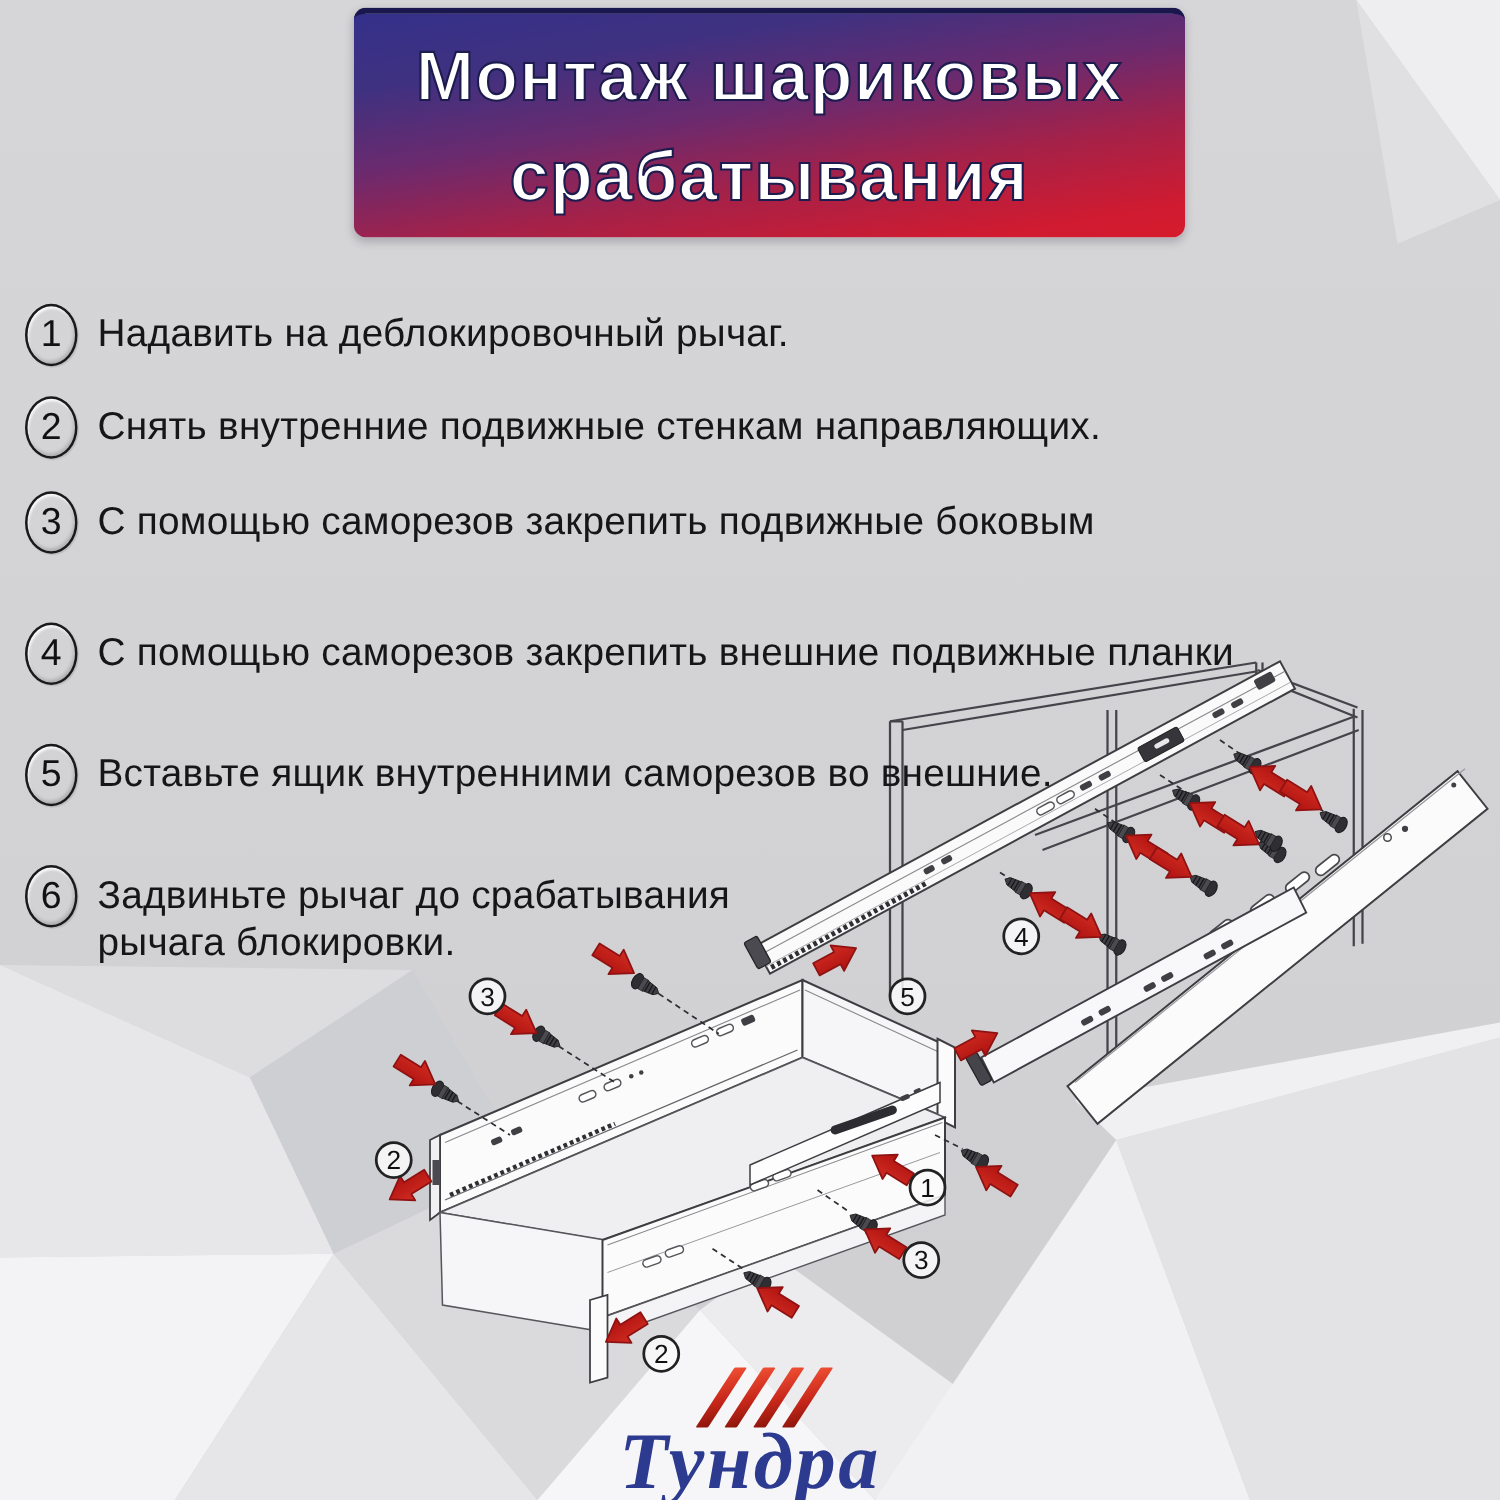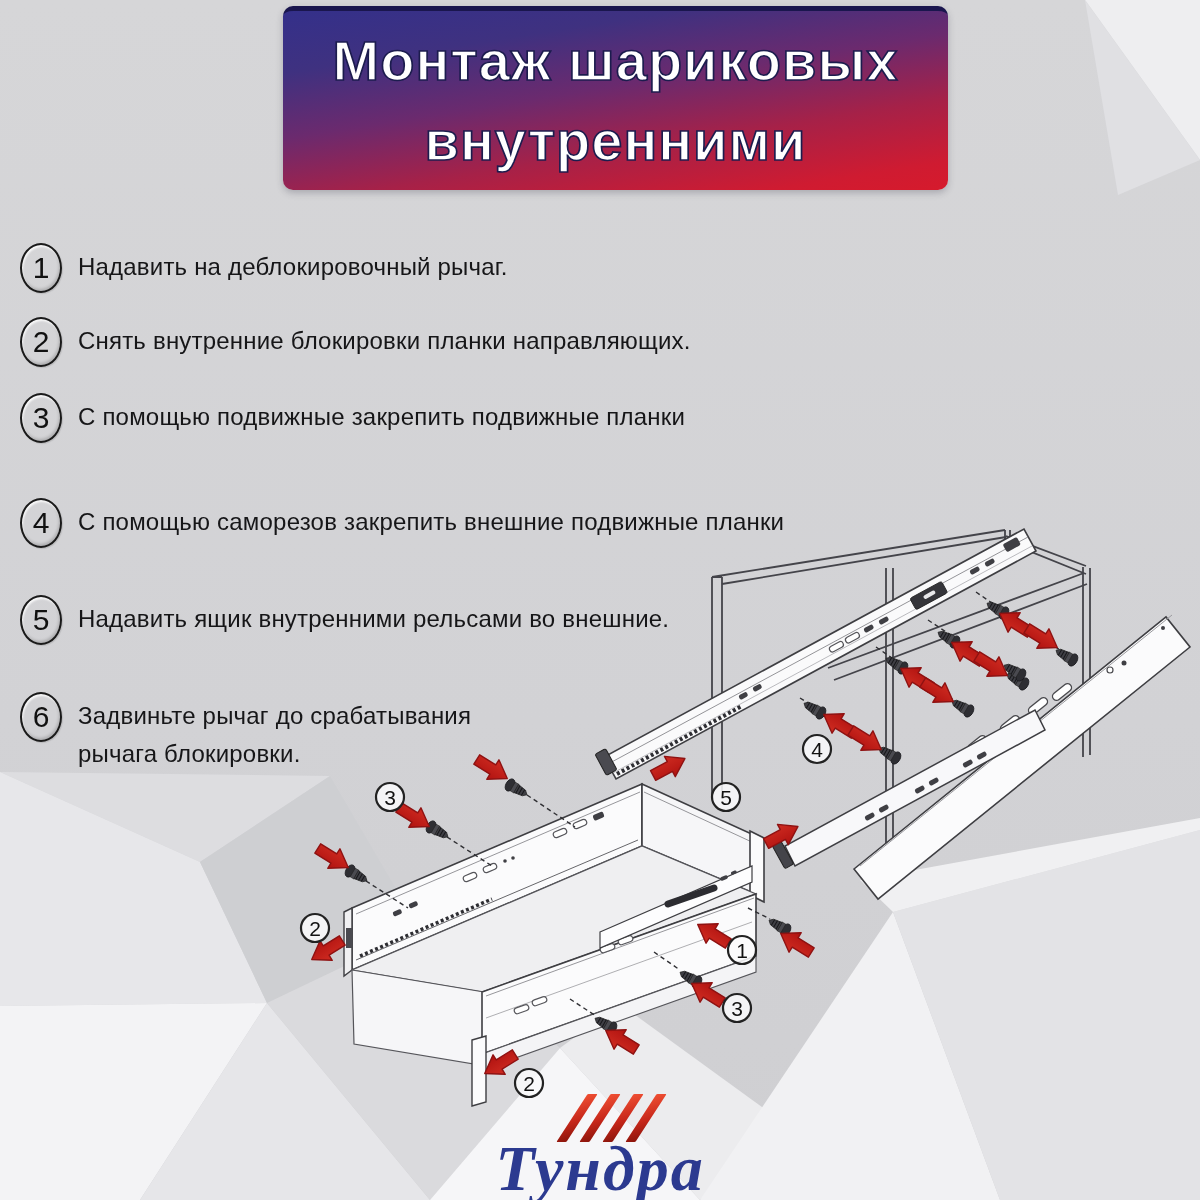--- a/index.html
+++ b/index.html
@@ -22,21 +22,21 @@
     -webkit-text-stroke:1.7px #1c1c4e;text-align:center;white-space:nowrap;
   }
   
   .step{position:absolute;left:0;z-index:3;display:flex;align-items:flex-start;}
   .badge{
     position:absolute;left:20px;top:-5px;width:38px;height:46px;border:2px solid #1a1a1a;border-radius:50%;
     display:flex;align-items:center;justify-content:center;
     box-shadow:inset 1px 2px 2px rgba(255,255,255,.85), inset -1px -2px 3px rgba(0,0,0,.18), 1px 1px 1px rgba(0,0,0,.12);
     color:#111;font-size:30px;
   }
-  .lines{position:absolute;left:78px;top:0;color:#161618;font-size:24px;line-height:38px;letter-spacing:.2px;white-space:nowrap;}
+  .lines{position:absolute;left:78px;top:0;color:#161618;font-size:31px;line-height:38px;letter-spacing:.2px;white-space:nowrap;}
   
   .logo{position:absolute;left:0;top:0;z-index:3;}
   .stripe{position:absolute;width:10px;height:48px;top:1094px;transform:skewX(-33deg);border-radius:1px;
     background:linear-gradient(160deg,#ef4f33 0%,#c7271a 55%,#8c150b 100%);}
   .logo-text{
     position:absolute;left:0;width:1200px;top:1132px;text-align:center;
     font-family:"Liberation Serif", serif;font-style:italic;font-weight:700;
     font-size:64px;color:#2c3a90;letter-spacing:2px;
   }
 </style>
@@ -258,61 +258,61 @@
     </g>
     <g>
       <circle cx="817" cy="749" r="14" fill="rgba(250,250,252,0.85)" stroke="#222" stroke-width="2.2"></circle>
       <text x="817" y="756.5">4</text>
     </g>
   </g>
 </svg>
 
 <div class="banner">
   <div class="t">Монтаж шариковых</div>
-  <div class="t">внутренними</div>
+  <div class="t">срабатывания</div>
 </div>
 
 <div class="step" style="top:248px">
   <div class="badge">
       <span>1</span>
     </div>
   <div class="lines">
       <div>Надавить на деблокировочный рычаг.</div>
     </div>
 </div>
 <div class="step" style="top:322px">
   <div class="badge">
       <span>2</span>
     </div>
   <div class="lines">
-      <div>Снять внутренние блокировки планки направляющих.</div>
+      <div>Снять внутренние подвижные стенкам направляющих.</div>
     </div>
 </div>
 <div class="step" style="top:398px">
   <div class="badge">
       <span>3</span>
     </div>
   <div class="lines">
-    <div>С помощью подвижные закрепить подвижные планки</div>
+    <div>С помощью саморезов закрепить подвижные боковым</div>
   </div>
 </div>
 <div class="step" style="top:503px">
   <div class="badge">
       <span>4</span>
     </div>
   <div class="lines">
     <div>С помощью саморезов закрепить внешние подвижные планки</div>
   </div>
 </div>
 <div class="step" style="top:600px">
   <div class="badge">
       <span>5</span>
     </div>
   <div class="lines">
-      <div>Надавить ящик внутренними рельсами во внешние.</div>
+      <div>Вставьте ящик внутренними саморезов во внешние.</div>
     </div>
 </div>
 <div class="step" style="top:697px">
   <div class="badge">
       <span>6</span>
     </div>
   <div class="lines">
     <div>Задвиньте рычаг до срабатывания</div>
     <div>рычага блокировки.</div>
   </div>

